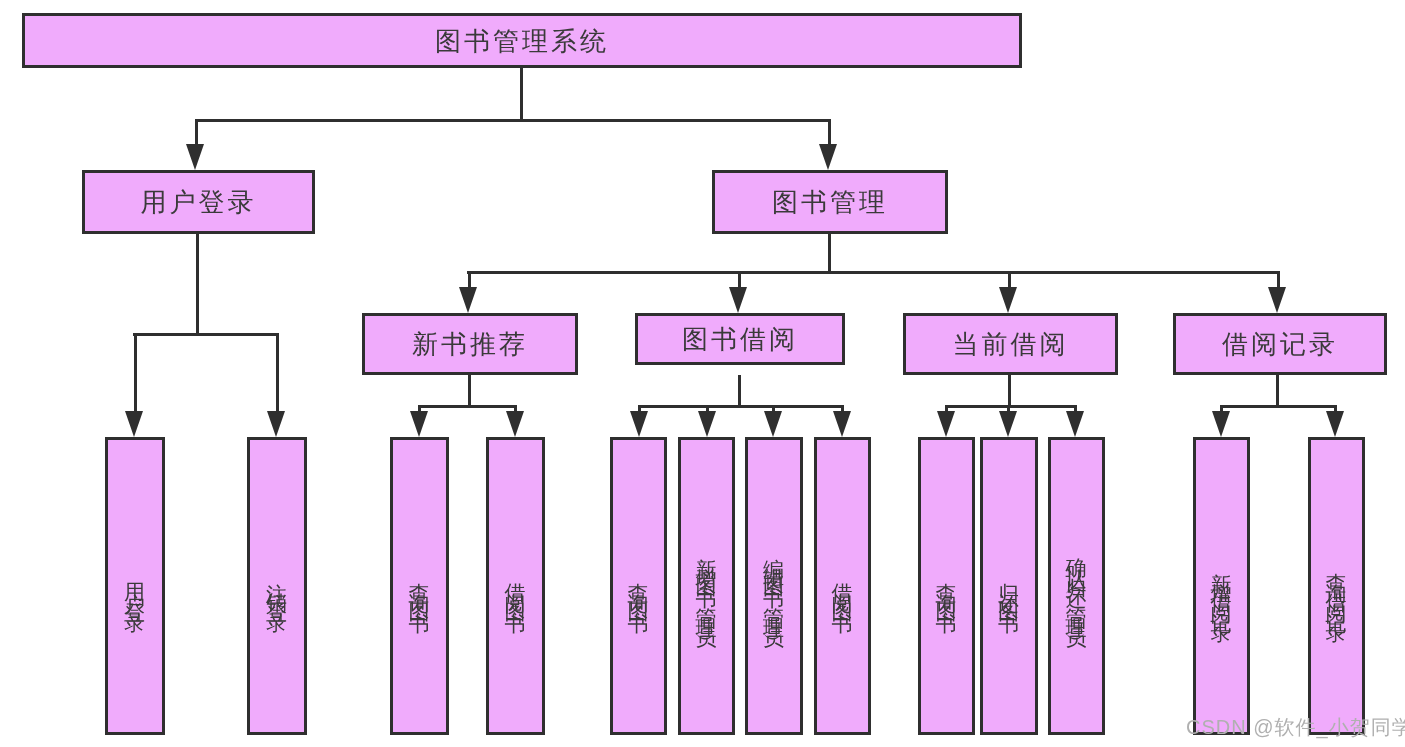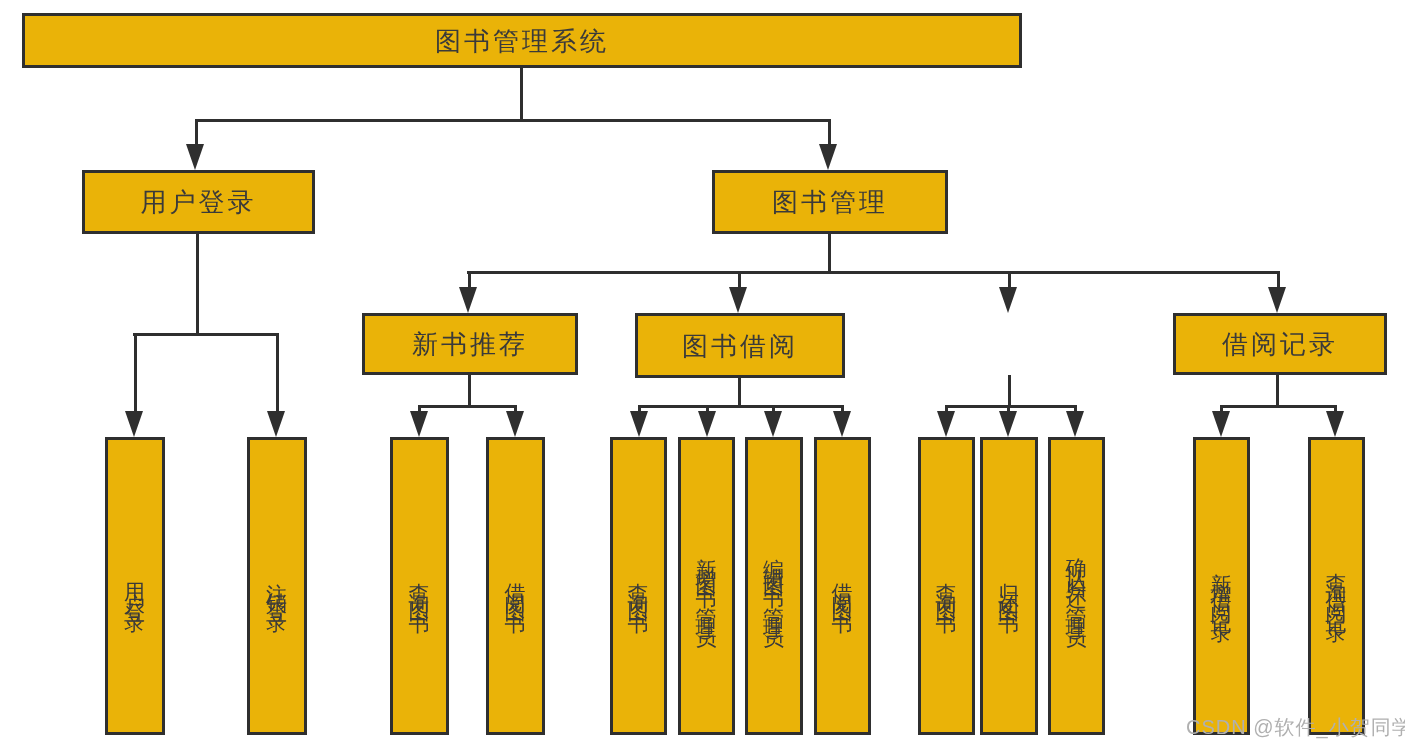--- a/index.html
+++ b/index.html
@@ -5,21 +5,21 @@
   :root{
     --line:#2f2f2f;
     --text:#3a3a3a;
     --wm:#b0b0b0;
     --bg:#ffffff;
   }
   html,body{margin:0;padding:0;background:var(--bg);}
   body{font-family:"Liberation Sans","DejaVu Sans",sans-serif;}
   .diagram{position:relative;width:1405px;height:747px;background:var(--bg);overflow:hidden;}
   .node{
-    position:absolute;box-sizing:border-box;background:#eab308;
+    position:absolute;box-sizing:border-box;background:#f0abfc;
     border:3px solid var(--line);color:var(--text);
     display:flex;align-items:center;justify-content:center;
     text-align:left;line-height:1;
   }
   .hnode{font-size:26px;letter-spacing:3px;}
   .vnode{writing-mode:vertical-rl;text-orientation:mixed;font-size:21px;letter-spacing:10px;}
   .lh{position:absolute;height:3px;background:var(--line);}
   .lv{position:absolute;width:3px;background:var(--line);}
   .ah{
     position:absolute;width:0;height:0;
@@ -94,21 +94,22 @@
   <div class="ah" style="left:1212px;top:411px"></div>
   <div class="lv" style="left:1334px;top:405px;height:8px"></div>
   <div class="ah" style="left:1326px;top:411px"></div>
 
   <div class="node hnode" style="left:22px;top:13px;width:1000px;height:55px">图书管理系统</div>
 
   <div class="node hnode" style="left:82px;top:170px;width:233px;height:64px">用户登录</div>
   <div class="node hnode" style="left:362px;top:313px;width:216px;height:62px">新书推荐</div>
 
   <div class="node hnode" style="left:712px;top:170px;width:236px;height:64px">图书管理</div>
-  <div class="node hnode" style="left:635px;top:313px;width:210px;height:65px">图书借阅</div>
+  <div class="node hnode" style="left:635px;top:313px;width:210px;height:52px">图书借阅</div>
+  <div class="node hnode" style="left:903px;top:313px;width:215px;height:62px">当前借阅</div>
   <div class="node hnode" style="left:1173px;top:313px;width:214px;height:62px">借阅记录</div>
 
   <div class="node vnode" style="left:105px;top:437px;width:60px;height:298px">用户登录</div>
   <div class="node vnode" style="left:247px;top:437px;width:60px;height:298px">注销登录</div>
 
   <div class="node vnode" style="left:390px;top:437px;width:59px;height:298px">查询图书</div>
   <div class="node vnode" style="left:486px;top:437px;width:59px;height:298px">借阅图书</div>
 
   <div class="node vnode" style="left:610px;top:437px;width:57px;height:298px">查询图书</div>
   <div class="node vnode" style="left:678px;top:437px;width:57px;height:298px">新增图书（管理员）</div>

